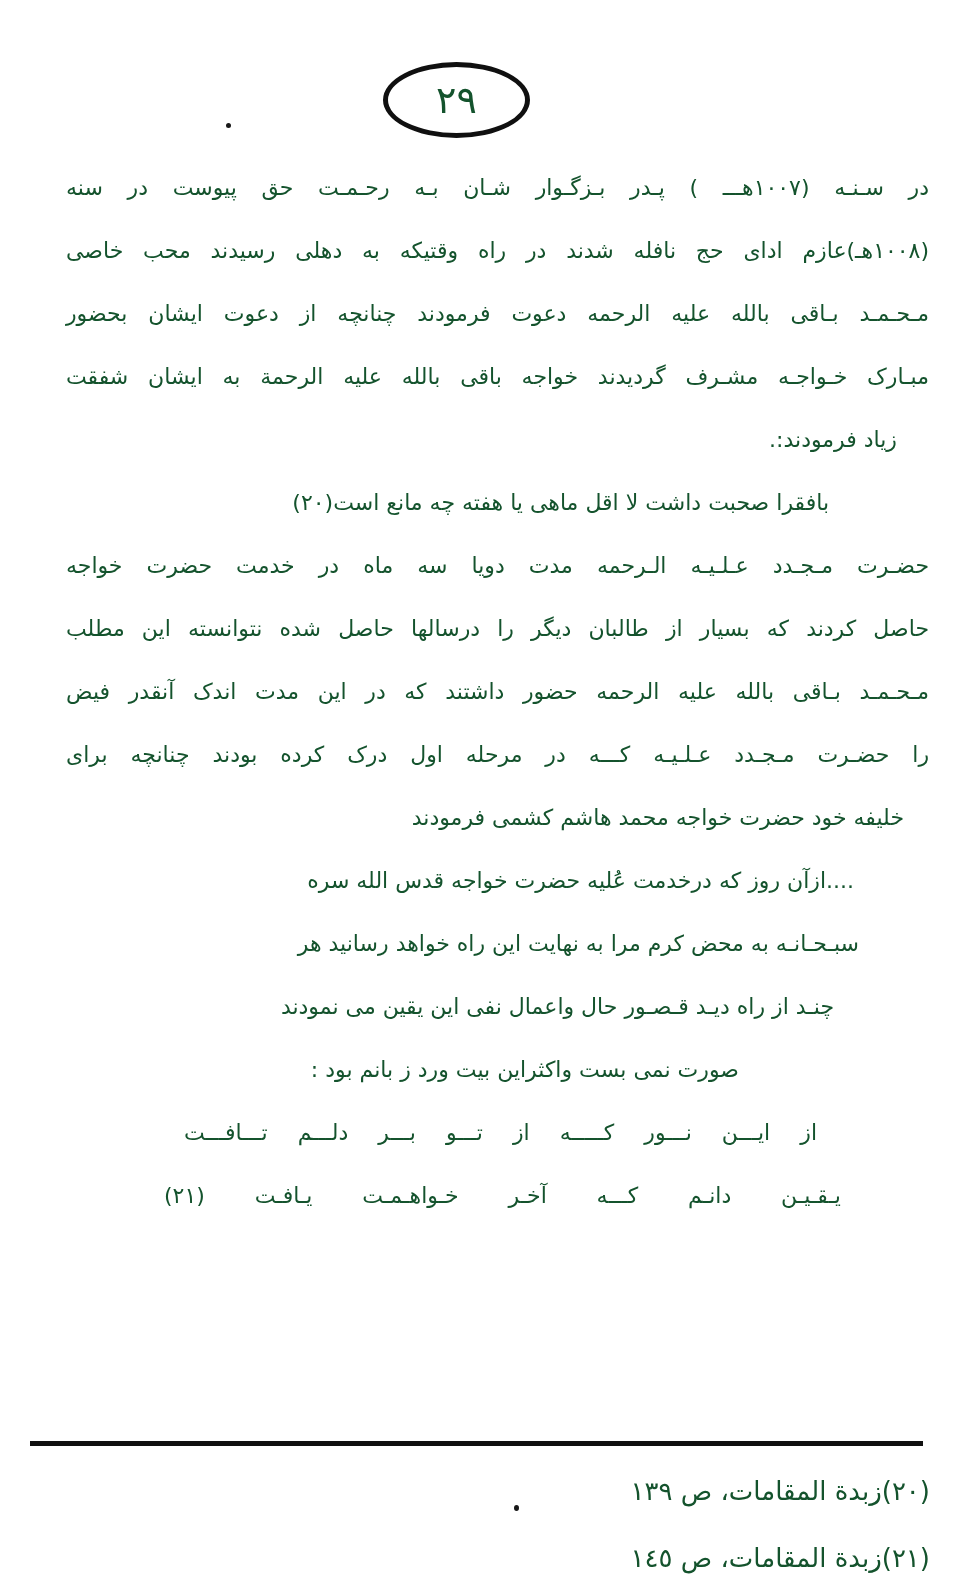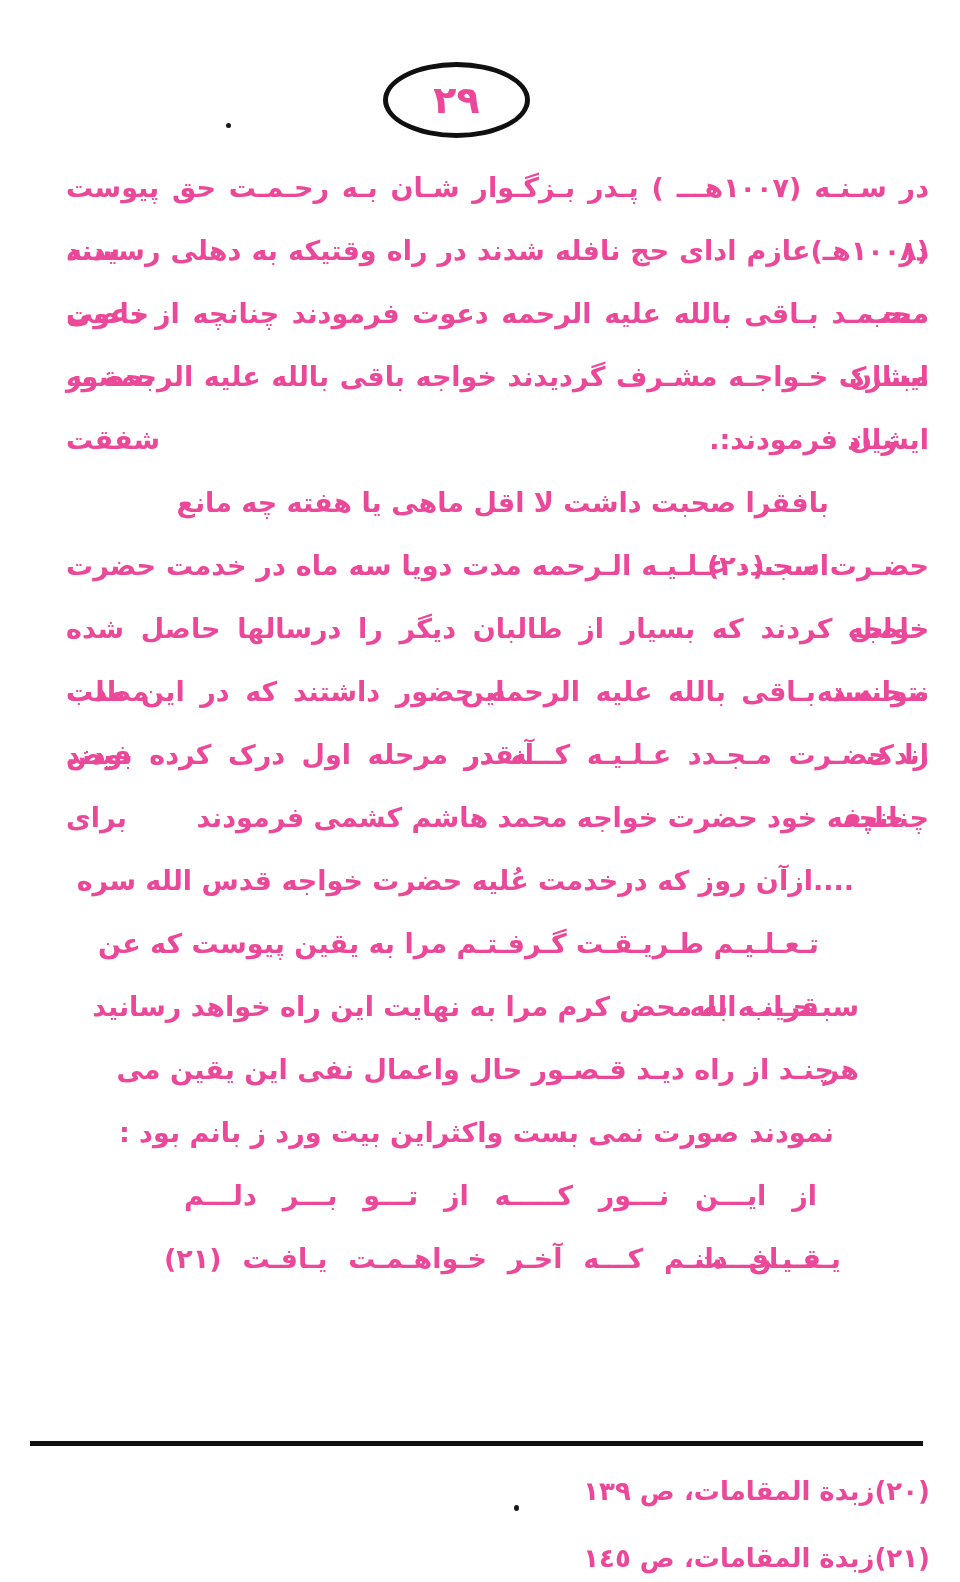--- a/index.html
+++ b/index.html
@@ -1,22 +1,22 @@
 <!DOCTYPE html>
 <html lang="fa" dir="rtl"><head>
 <meta charset="utf-8">
 <style>
   html,body { margin:0; padding:0; background:#ffffff; }
   .page {
     position:relative;
     width:960px; height:1582px;
     background:#ffffff;
     font-family:"DejaVu Sans", sans-serif;
-    font-weight:700;
-    color:#ec4899;
+    font-weight:400;
+    color:#14532d;
     overflow:hidden;
     direction:rtl;
   }
   
   .oval {
     position:absolute; left:383px; top:62px;
     width:147px; height:76px;
     border:5px solid #101010;
     border-radius:50%;
     box-sizing:border-box;
@@ -24,21 +24,21 @@
   }
   .oval span { font-size:38px; line-height:1; }
 
   
   .content {
     position:absolute; top:156px; left:31px; width:898px;
     direction:rtl;
   }
   .ln {
     height:63px; line-height:63px;
-    font-size:27px;
+    font-size:22px;
     text-align:right;
     margin-left:35px;
   }
   .j  { text-align:justify; text-align-last:justify; -moz-text-align-last:justify; text-justify:inter-word; }
   .pr25  { padding-right:25px; }
   .pr32  { padding-right:32px; }
   .pr70  { padding-right:70px; }
   .pr75  { padding-right:75px; }
   .pr95  { padding-right:95px; }
   .pr100 { padding-right:100px; }
@@ -82,21 +82,20 @@
     <div class="ln j">مـحـمـد بـاقی بالله علیه الرحمه دعوت فرمودند چنانچه از دعوت ایشان بحضور</div>
     <div class="ln j">مبـارک خـواجـه مشـرف گردیدند خواجه باقی بالله علیه الرحمة به ایشان شفقت</div>
     <div class="ln pr32">زیاد فرمودند:.</div>
     <div class="ln pr100">بافقرا صحبت داشت لا اقل ماهی یا هفته چه مانع است(٢٠)</div>
     <div class="ln j">حضـرت مـجـدد عـلـیـه الـرحمه مدت دویا سه ماه در خدمت حضرت خواجه</div>
     <div class="ln j">حاصل کردند که بسیار از طالبان دیگر را درسالها حاصل شده نتوانسته این مطلب</div>
     <div class="ln j">مـحـمـد بـاقی بالله علیه الرحمه حضور داشتند که در این مدت اندک آنقدر فیض</div>
     <div class="ln j">را حضـرت مـجـدد عـلـیـه کـــه در مرحله اول درک کرده بودند چنانچه برای</div>
     <div class="ln pr25">خلیفه خود حضرت خواجه محمد هاشم کشمی فرمودند</div>
     <div class="ln pr75">....ازآن روز که درخدمت عُلیه حضرت خواجه قدس الله سره</div>
-    <div class="ln pr110">تـعـلـیـم طـریـقـت گـرفـتـم مرا به یقین پیوست که عن قریب الله</div>
     <div class="ln pr70">سبـحـانـه به محض کرم مرا به نهایت این راه خواهد رسانید هر</div>
     <div class="ln pr95">چنـد از راه دیـد قـصـور حال واعمال نفی این یقین می نمودند</div>
     <div class="ln pr190">صورت نمی بست واکثراین بیت ورد ز بانم بود :</div>
     <div class="ln poem1">از ایـــن نـــور کـــــه از تـــو بـــر دلـــم تـــافـــت</div>
     <div class="ln poem2">یـقـیـن دانـم کـــه آخـر خـواهـمـت یـافـت (٢١)</div>
   </main>
 
   <div class="fnrule"></div>
 
   <div class="footnotes">

